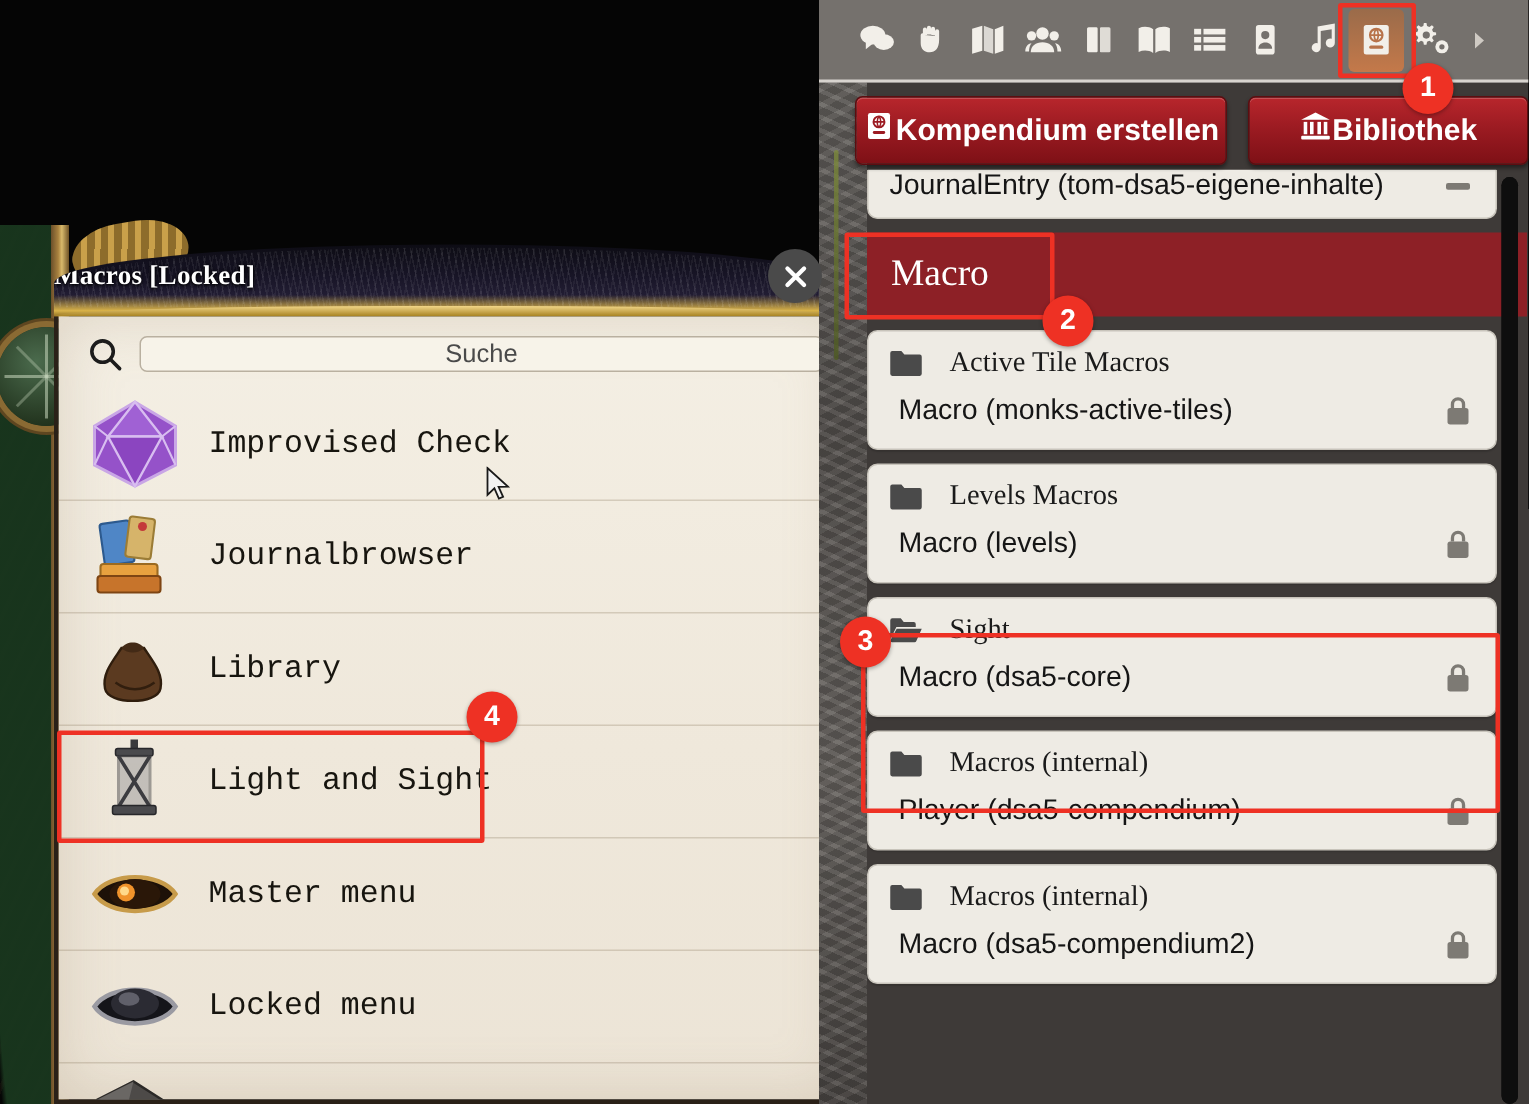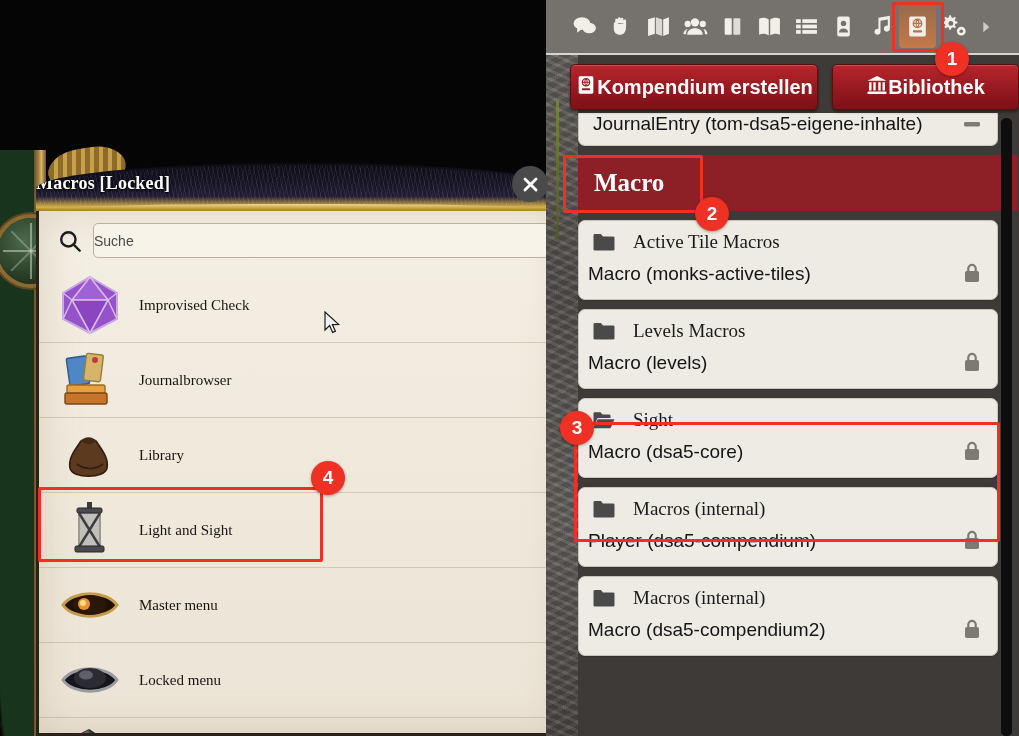--- a/index.html
+++ b/index.html
@@ -106,37 +106,37 @@
     overflow:hidden;
   }
 
   
   .search-row{
     display:flex; align-items:center; gap:10px;
     padding:12px 14px 10px 18px;
   }
   .search-icon{ width:26px; height:26px; flex:0 0 auto; color:#1c1c1c; }
   .search-input{
-    flex:1; height:35px; border:1px solid #b9b0a0; border-radius:5px;
-    background:#f7f3e9; text-align:left; font-size:14px; color:#3a3a3a;
+    flex:1; height:24px; border:1px solid #b9b0a0; border-radius:5px;
+    background:#f7f3e9; text-align:center; font-size:17px; color:#3a3a3a;
     font-family:"Liberation Sans", sans-serif; outline:none;
   }
   .search-input::placeholder{ color:#4a4a4a; opacity:1; }
 
   
   .macro-list{ position:relative; }
   .macro-item{
     display:flex; align-items:center; gap:18px;
     height:75px; padding:0 16px 0 20px;
     border-bottom:1px solid rgba(150,135,110,.32);
     cursor:pointer;
   }
   .macro-thumb{ width:62px; height:62px; flex:0 0 auto; position:relative; }
   .macro-label{
-    font-family:Liberation Serif, serif; font-size:15px; color:#17150f;
+    font-family:Liberation Mono, monospace; font-size:21px; color:#17150f;
   }
 
   
   .right-wrap{
     position:absolute; left:546px; top:0; width:473px; height:736px;
     background:#3e3a38;
   }
   .stone-strip{
     position:absolute; left:0; top:0; width:32px; height:736px;
     background:
@@ -196,37 +196,37 @@
     background:#eeebe4; border:1px solid #c8c4bb; border-radius:7px;
     position:relative; box-shadow:0 1px 1px rgba(0,0,0,.15);
   }
   .pack-folder{
     display:flex; align-items:center; gap:18px;
     padding:10px 14px 4px 14px;
     font-family:"Liberation Serif", serif; font-size:19px; color:#1a1a1a;
   }
   .folder-icon{ width:22px; height:18px; flex:0 0 auto; color:#4a4a4a; }
   .pack-row{
-    display:flex; align-items:flex-start; justify-content:space-between;
-    padding:6px 16px 14px 9px;
+    display:flex; align-items:flex-end; justify-content:space-between;
+    padding:6px 16px 14px 20px;
   }
   .pack-name{ font-size:19px; color:#151515; font-family:"Liberation Sans", sans-serif; }
   .lock-icon{ width:18px; height:21px; color:#7d7a74; flex:0 0 auto; }
 
   .pack-partial-top{
     width:420px; background:#eeebe4; border:1px solid #c8c4bb;
     border-radius:0 0 7px 7px; border-top:none;
     padding:0 16px 10px 14px; margin-bottom:9px;
     display:flex; align-items:center; justify-content:space-between;
   }
   .pack-header-red{
     width:440px; height:56px; background:#8d2026;
     display:flex; align-items:center; padding-left:16px;
     color:#fff; font-family:"Liberation Serif", serif; font-size:25px;
-    font-weight:bold; margin:0 0 9px 0; position:relative;
+    font-weight:normal; margin:0 0 9px 0; position:relative;
   }
 
   
   .panel-scrollbar{
     position:absolute; right:7px; top:118px; width:11px; height:618px;
     background:#0a0a0a; border-radius:6px;
   }
   .panel-scrollbar-thumb{
     position:absolute; left:0; top:0; width:11px; height:618px;
     background:#0e0e0e; border-radius:6px;

